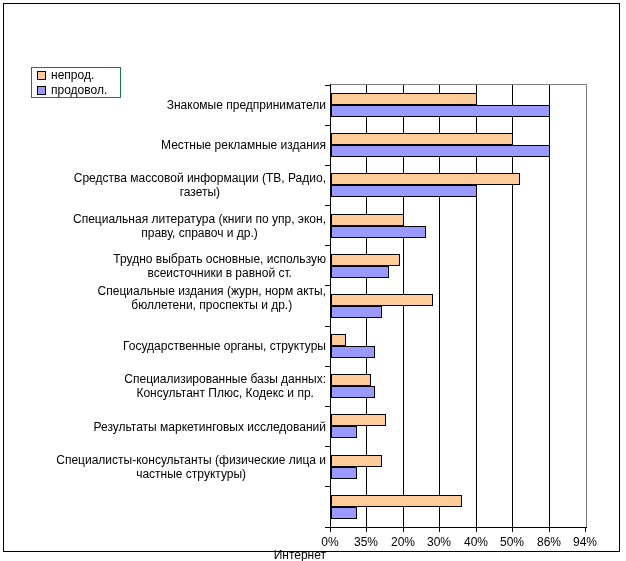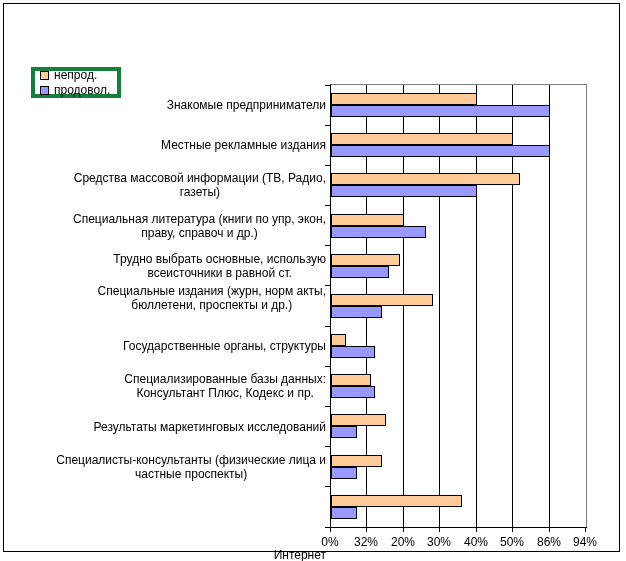--- a/index.html
+++ b/index.html
@@ -7,21 +7,21 @@
     position:relative;width:626px;height:561px;background:#fff;
     font-family:"Liberation Sans",sans-serif;color:#000;overflow:hidden;
   }
   .frame{position:absolute;left:3px;top:3px;right:6px;bottom:9px;border:1px solid #000;background:#fff;}
   .title{
     position:absolute;left:0;right:0;top:13px;text-align:center;
     font-size:13px;font-weight:bold;line-height:17px;white-space:pre-line;
   }
   .legend{
     position:absolute;left:31px;top:67px;width:90px;height:31px;box-sizing:border-box;
-    border:4px solid #15803d;background:#fff;display:flex;flex-direction:column;
+    border:1px solid #15803d;background:#fff;display:flex;flex-direction:column;
     justify-content:center;gap:3px;padding:2px 5px;
   }
   .legend-item{display:flex;align-items:center;gap:5px;}
   .legend-swatch{width:9px;height:9px;border:1px solid #000;box-sizing:border-box;flex:0 0 auto;}
   .legend-label{font-size:12px;line-height:12px;white-space:nowrap;}
   .plot{position:absolute;left:330px;top:84px;width:257px;height:444px;box-sizing:border-box;border:1px solid #808080;background:#fff;}
   .gridline{position:absolute;width:1px;top:85px;height:442px;background:#000;}
   .axis-y{position:absolute;left:330px;top:84px;width:1px;height:444px;background:#000;}
   .axis-x{position:absolute;left:330px;top:527px;width:257px;height:1px;background:#000;}
   .tick-x{position:absolute;width:1px;height:4px;top:528px;background:#000;}
@@ -116,26 +116,26 @@
 праву, справоч и др.)</div>
       <div class="cat-label" style="top: 266px; text-align: center;">Трудно выбрать основные, использую
 всеисточники в равной ст.</div>
       <div class="cat-label" style="top: 298px;">Специальные издания (журн, норм акты,
 бюллетени, проспекты и др.)</div>
       <div class="cat-label" style="top: 346px; margin-left: 16px;">Государственные органы, структуры</div>
       <div class="cat-label" style="top: 386px;">Специализированные базы данных:
 Консультант Плюс, Кодекс и пр.</div>
       <div class="cat-label" style="top: 427px;">Результаты маркетинговых исследований</div>
       <div class="cat-label" style="top: 467px;">Специалисты-консультанты (физические лица и
-частные проспекты)</div>
+частные структуры)</div>
       <div class="cat-label" style="top: 507px; margin-top: 48px;">Интернет</div>
     </div>
   <div id="xlabels">
       <div class="x-label" style="left: 305px;">0%</div>
-      <div class="x-label" style="left: 341px;">32%</div>
+      <div class="x-label" style="left: 341px;">35%</div>
       <div class="x-label" style="left: 378px;">20%</div>
       <div class="x-label" style="left: 414px;">30%</div>
       <div class="x-label" style="left: 451px;">40%</div>
       <div class="x-label" style="left: 487px;">50%</div>
       <div class="x-label" style="left: 524px;">86%</div>
       <div class="x-label" style="left: 560px;">94%</div>
     </div>
 </div>
 
 </body></html>

